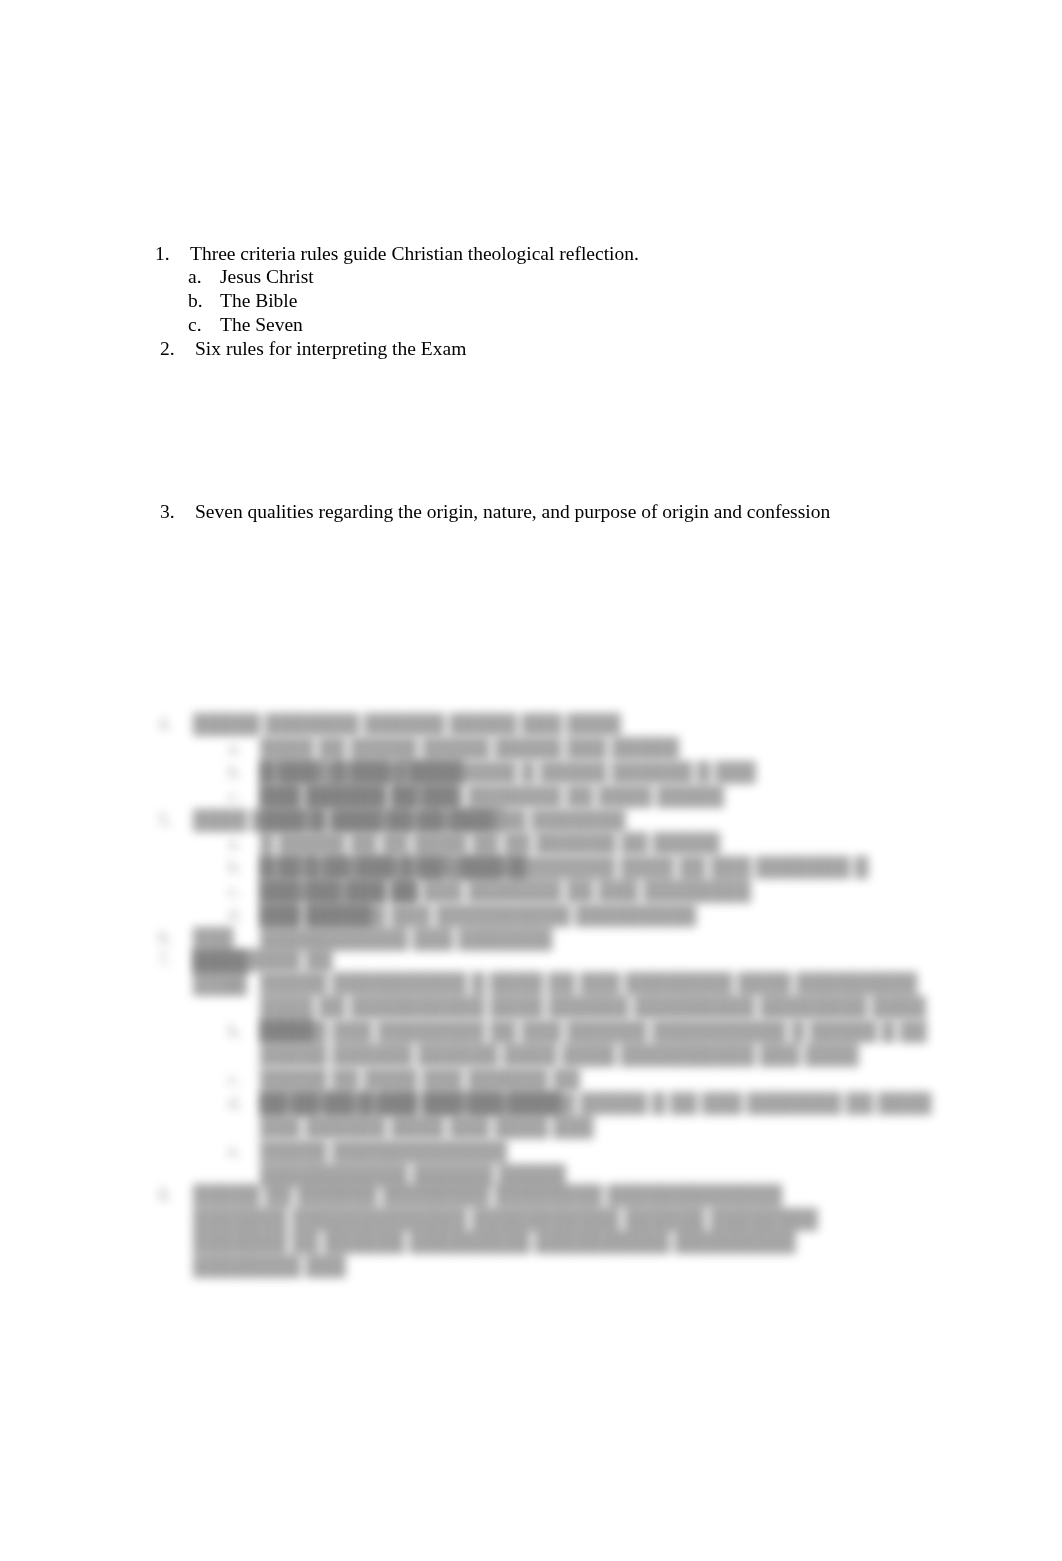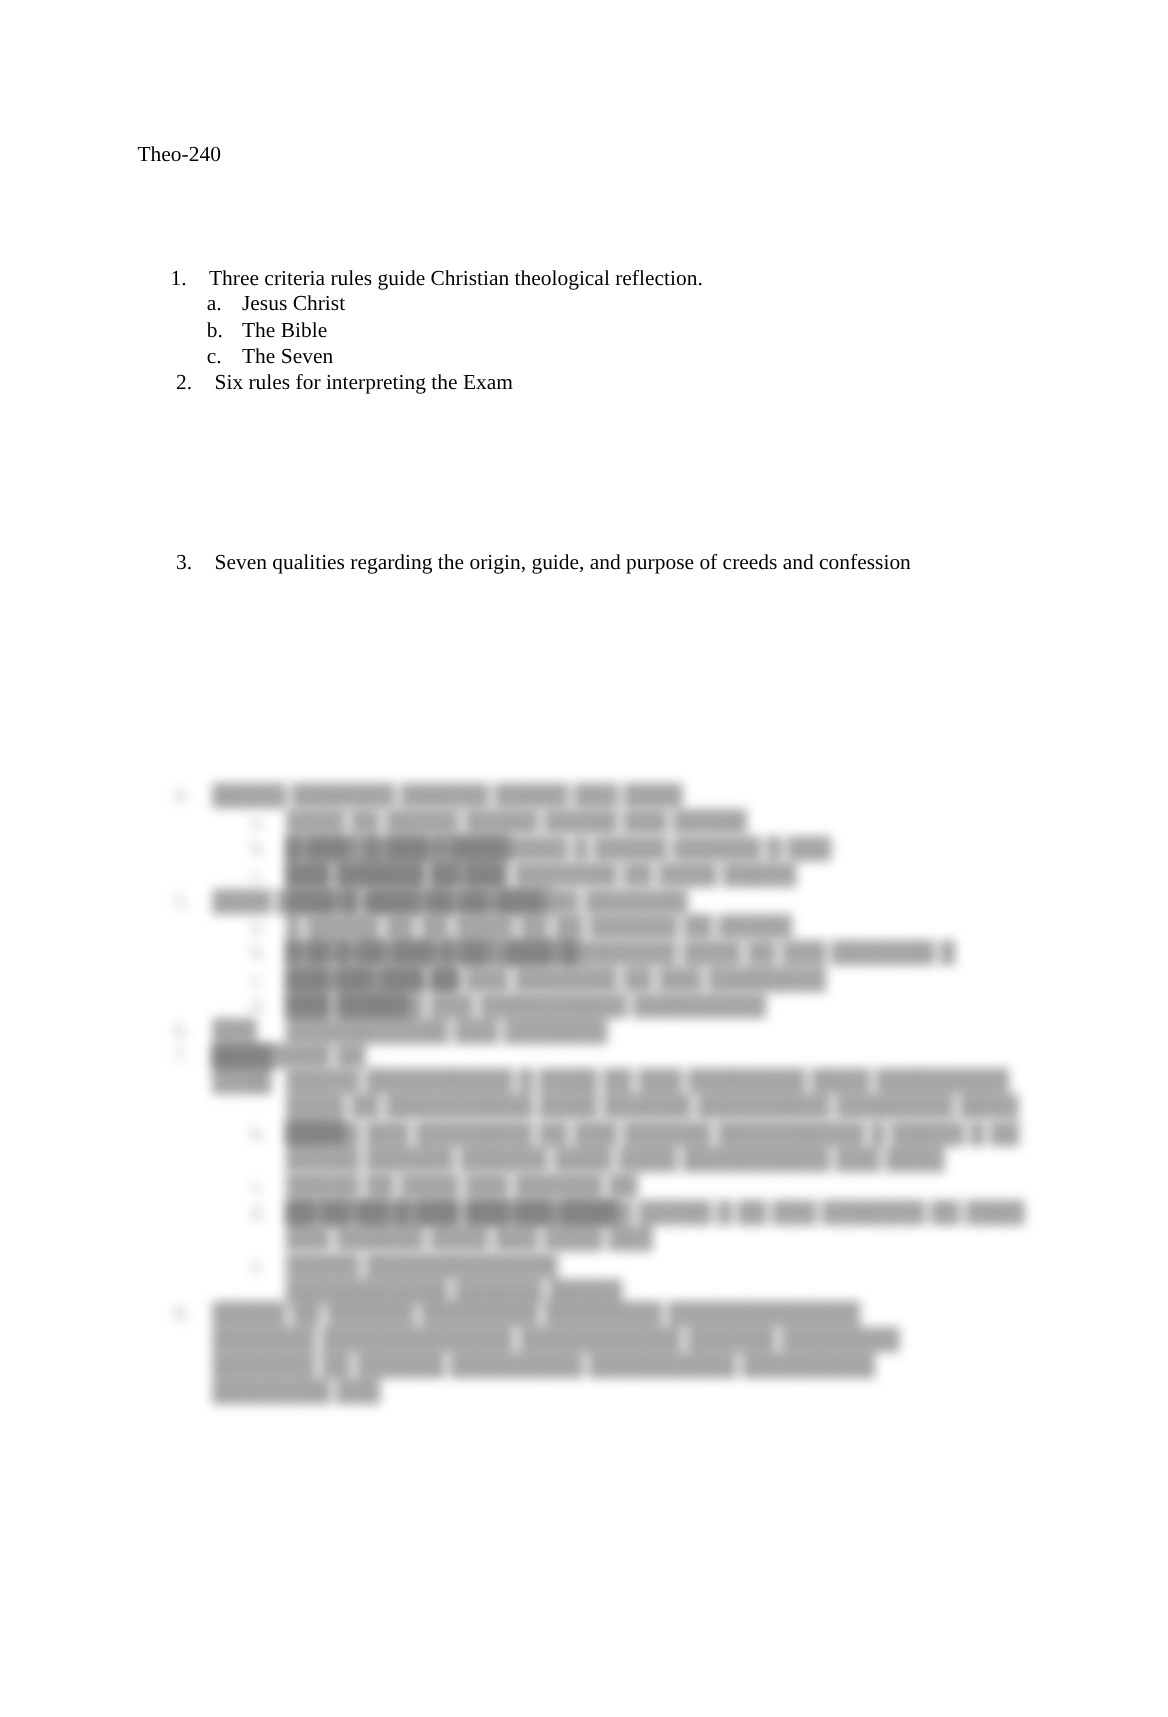--- a/index.html
+++ b/index.html
@@ -93,21 +93,20 @@
   .blur-li > .blur-text {
     flex: 0 1 auto;
   }
 </style>
 </head>
 <body>
 
 <div class="page">
 
   <div class="header-block">
-    <div class="header-line">Theo-240</div>
   </div>
 
   <div class="outline">
 
     <div class="li lvl1" style="left:155px; top:242px;">
       <span class="marker">1.</span>
       <span class="li-text">Three criteria rules guide Christian theological reflection.</span>
     </div>
 
     <div class="li lvl2" style="left:188px; top:265px;">
@@ -123,21 +122,21 @@
       <span class="li-text">The Seven</span>
     </div>
 
     <div class="li lvl1" style="left:160px; top:337px;">
       <span class="marker">2.</span>
       <span class="li-text">Six rules for interpreting the Exam</span>
     </div>
 
     <div class="li lvl1" style="left:160px; top:500px;">
       <span class="marker">3.</span>
-      <span class="li-text">Seven qualities regarding the origin, guide, and purpose of creeds and confession</span>
+      <span class="li-text">Seven qualities regarding the origin, nature, and purpose of origin and confession</span>
     </div>
 
   </div>
 
   <div class="redacted">
 
     <div class="blur-li b1" style="left:158px; top:712px; width:620px;">
       <span class="marker">4.</span>
       <span class="blur-text">█████ ███████ ██████ █████ ███ ████</span>
     </div>

